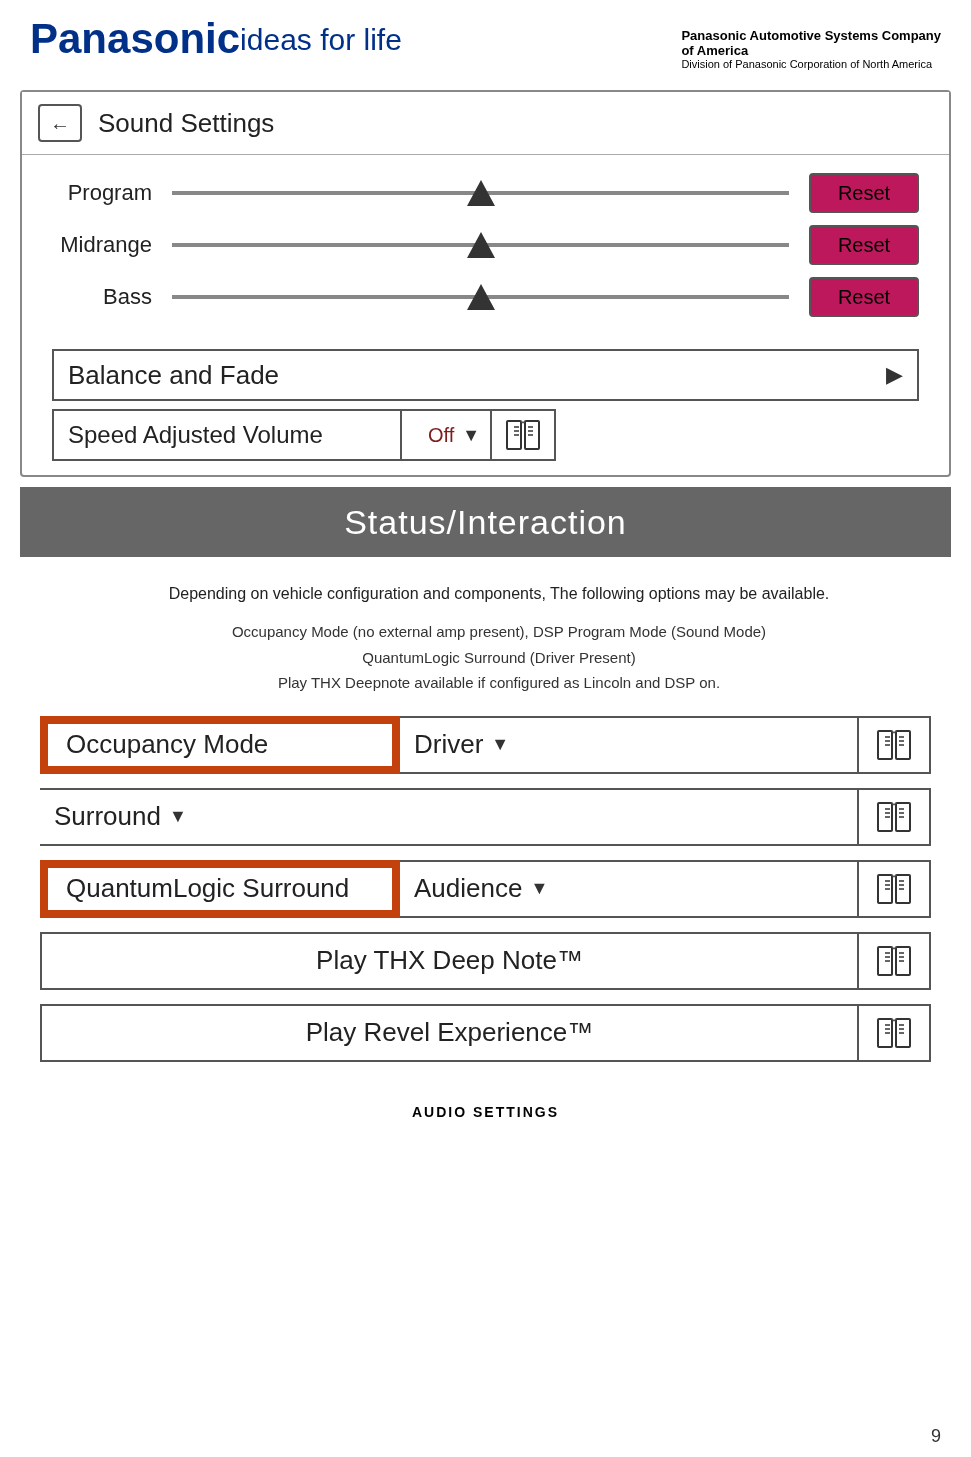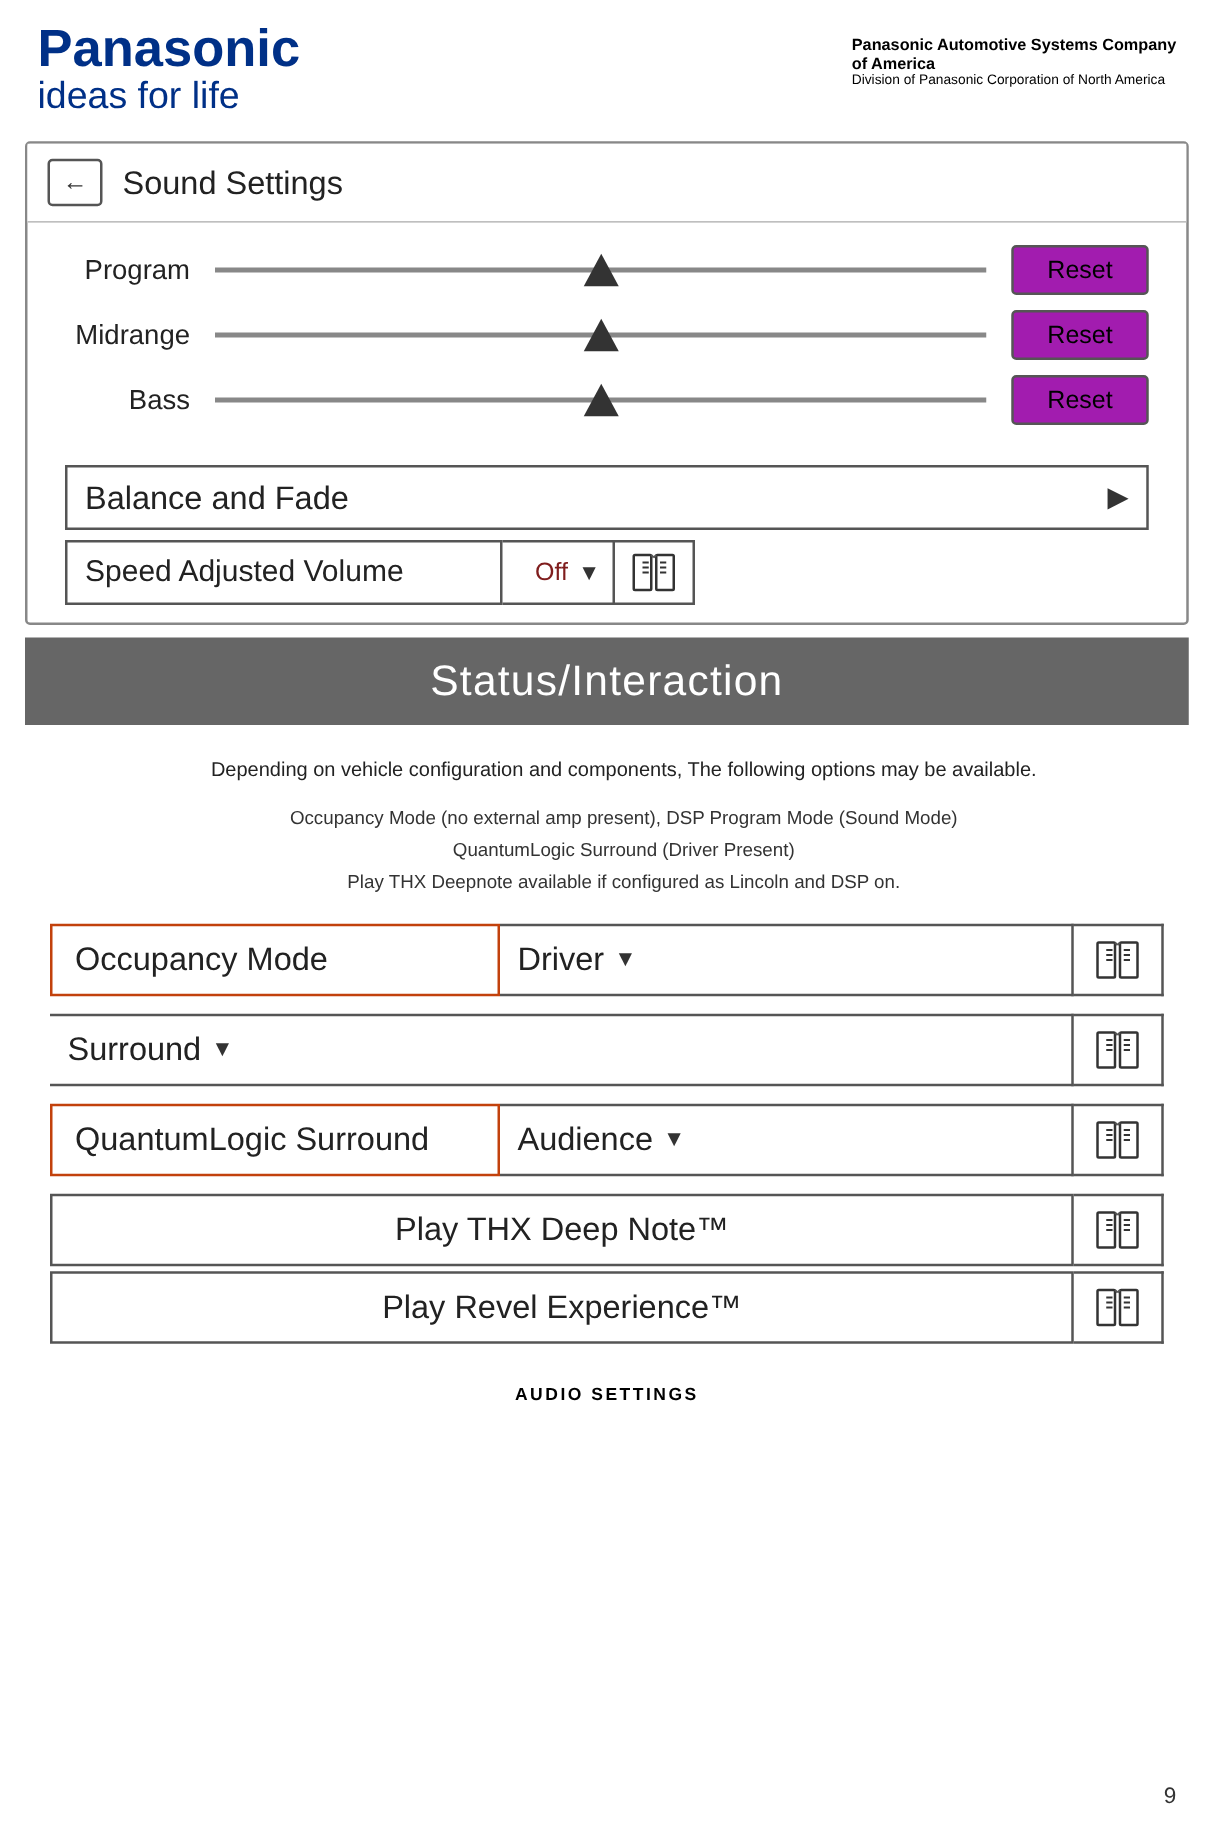--- a/index.html
+++ b/index.html
@@ -13,21 +13,22 @@
 
     
     .header {
       display: flex;
       justify-content: space-between;
       align-items: flex-start;
       padding: 18px 30px 10px 30px;
     }
     .brand-logo {
       display: flex;
-      flex-direction: column;
+      flex-direction: row;
+      align-items: center;
     }
     .brand-panasonic {
       font-size: 42px;
       font-weight: bold;
       color: #003087;
       line-height: 1;
     }
     .brand-tagline {
       font-size: 30px;
       color: #003087;
@@ -119,21 +120,21 @@
       border-bottom: 26px solid #333;
       position: absolute;
       top: -11px;
       left: calc(50% - 14px);
     }
     .reset-button {
       width: 110px;
       height: 40px;
       border: 2px solid #555;
       border-radius: 4px;
-      background: #a21caf;
+      background: #be185d;
       font-size: 20px;
       cursor: pointer;
       display: flex;
       align-items: center;
       justify-content: center;
       margin-left: 20px;
     }
 
     
     .balance-fade-row {
@@ -246,21 +247,21 @@
     
     .controls-section {
       padding: 10px 40px 20px 40px;
     }
     .control-row {
       display: flex;
       align-items: center;
       margin-bottom: 14px;
     }
     .control-label-box {
-      border: 2px solid #c2410c;
+      border: 8px solid #c2410c;
       height: 58px;
       display: flex;
       align-items: center;
       padding-left: 18px;
       width: 360px;
       flex-shrink: 0;
     }
     .control-label {
       font-size: 26px;
       color: #222;
@@ -289,21 +290,21 @@
       align-items: center;
       justify-content: center;
       cursor: pointer;
       flex-shrink: 0;
     }
 
     
     .full-btn-row {
       display: flex;
       align-items: center;
-      margin-bottom: 4px;
+      margin-bottom: 14px;
     }
     .full-btn-box {
       border: 2px solid #555;
       height: 58px;
       display: flex;
       align-items: center;
       justify-content: center;
       flex: 1;
       cursor: pointer;
     }

